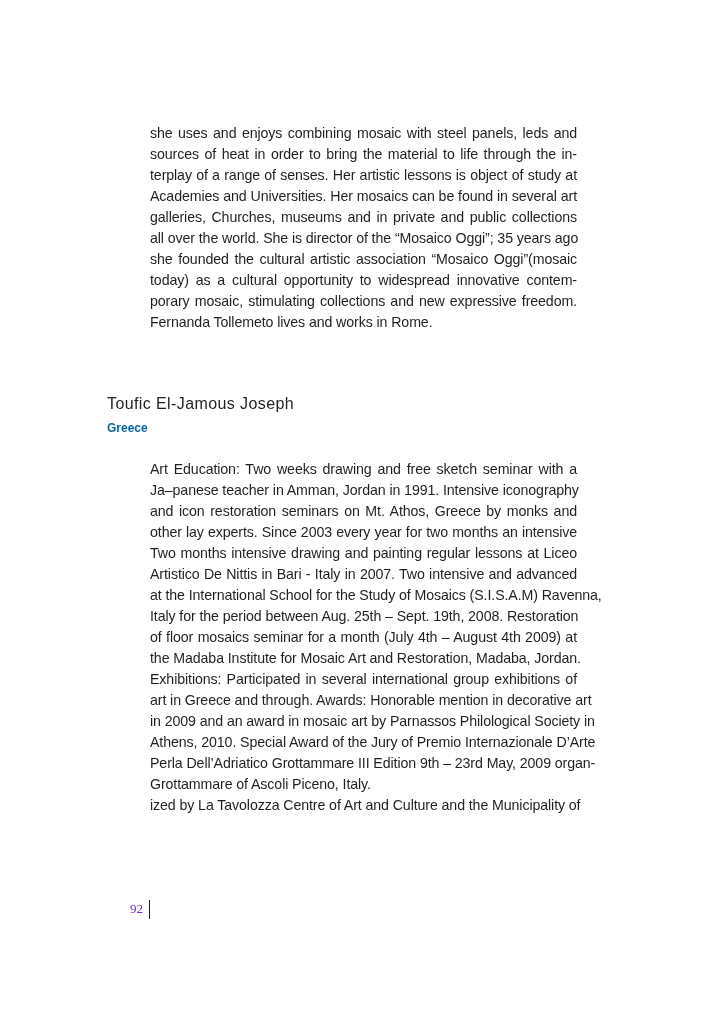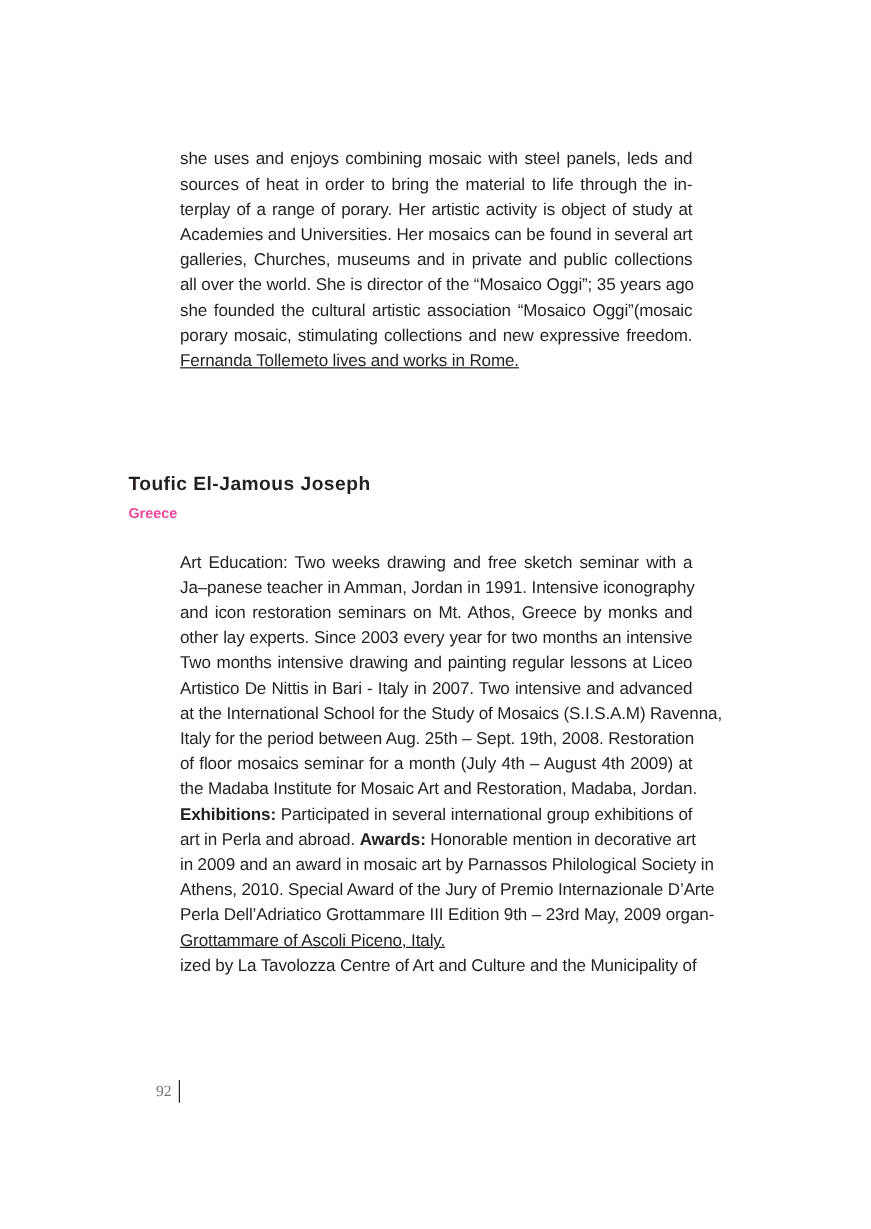--- a/index.html
+++ b/index.html
@@ -33,94 +33,94 @@
   }
   .para .line {
     display: block;
     height: 21px;
     white-space: nowrap;
     text-align: justify;
     text-align-last: justify;
   }
   .para .line.last {
     text-align-last: left;
-    text-decoration: underline;
   }
   .para b {
-    font-weight: bold;
+    font-weight: normal;
   }
   #para-1 { top: 123px; }
   #para-2 { top: 459px; }
   .heading {
     position: absolute;
     left: 107px;
     top: 395px;
     font-size: 16px;
-    font-weight: bold;
+    font-weight: normal;
     color: #231f20;
     letter-spacing: 0.4px;
   }
   .subheading {
     position: absolute;
     left: 107px;
     top: 421px;
     font-size: 12px;
     font-weight: bold;
-    color: #ec4899;
+    color: #0369a1;
   }
   .page-number {
     position: absolute;
     left: 130px;
     top: 901px;
     font-size: 13px;
     font-family: "Liberation Serif", "DejaVu Serif", serif;
-    color: #737373;
+    color: #6d28d9;
   }
   .page-rule {
     position: absolute;
     left: 149px;
     top: 900px;
     width: 1px;
     height: 19px;
     background: #231f20;
   }
 </style>
 </head>
 <body>
 
 <div class="page">
 
   <div class="para" id="para-1">
     <span class="line">she uses and enjoys combining mosaic with steel panels, leds and</span>
     <span class="line">sources of heat in order to bring the material to life through the in-</span>
-    <span class="line">terplay of a range of porary. Her artistic activity is object of study at</span>
+    <span class="line">terplay of a range of senses. Her artistic lessons is object of study at</span>
     <span class="line">Academies and Universities. Her mosaics can be found in several art</span>
     <span class="line">galleries, Churches, museums and in private and public collections</span>
     <span class="line">all over the world. She is director of the “Mosaico Oggi”; 35 years ago</span>
     <span class="line">she founded the cultural artistic association “Mosaico Oggi”(mosaic</span>
+    <span class="line">today) as a cultural opportunity to widespread innovative contem-</span>
     <span class="line">porary mosaic, stimulating collections and new expressive freedom.</span>
     <span class="line last">Fernanda Tollemeto lives and works in Rome.</span>
   </div>
 
   <div class="heading">Toufic El-Jamous Joseph</div>
   <div class="subheading">Greece</div>
 
   <div class="para" id="para-2">
     <span class="line">Art Education: Two weeks drawing and free sketch seminar with a</span>
     <span class="line">Ja–panese teacher in Amman, Jordan in 1991. Intensive iconography</span>
     <span class="line">and icon restoration seminars on Mt. Athos, Greece by monks and</span>
     <span class="line">other lay experts. Since 2003 every year for two months an intensive</span>
     <span class="line">Two months intensive drawing and painting regular lessons at Liceo</span>
     <span class="line">Artistico De Nittis in Bari - Italy in 2007. Two intensive and advanced</span>
     <span class="line">at the International School for the Study of Mosaics (S.I.S.A.M) Ravenna,</span>
     <span class="line">Italy for the period between Aug. 25th – Sept. 19th, 2008. Restoration</span>
     <span class="line">of floor mosaics seminar for a month (July 4th – August 4th 2009) at</span>
     <span class="line">the Madaba Institute for Mosaic Art and Restoration, Madaba, Jordan.</span>
     <span class="line"><b>Exhibitions:</b><span> Participated in several international group exhibitions of</span></span>
-    <span class="line"><span>art in Perla and abroad. </span><b>Awards:</b><span> Honorable mention in decorative art</span></span>
+    <span class="line"><span>art in Greece and through. </span><b>Awards:</b><span> Honorable mention in decorative art</span></span>
     <span class="line">in 2009 and an award in mosaic art by Parnassos Philological Society in</span>
     <span class="line">Athens, 2010. Special Award of the Jury of Premio Internazionale D’Arte</span>
     <span class="line">Perla Dell’Adriatico Grottammare III Edition 9th – 23rd May, 2009 organ-</span>
     <span class="line last">Grottammare of Ascoli Piceno, Italy.</span>
     <span class="line">ized by La Tavolozza Centre of Art and Culture and the Municipality of</span>
   </div>
 
   <div class="page-number">92</div>
   <div class="page-rule"></div>
 

